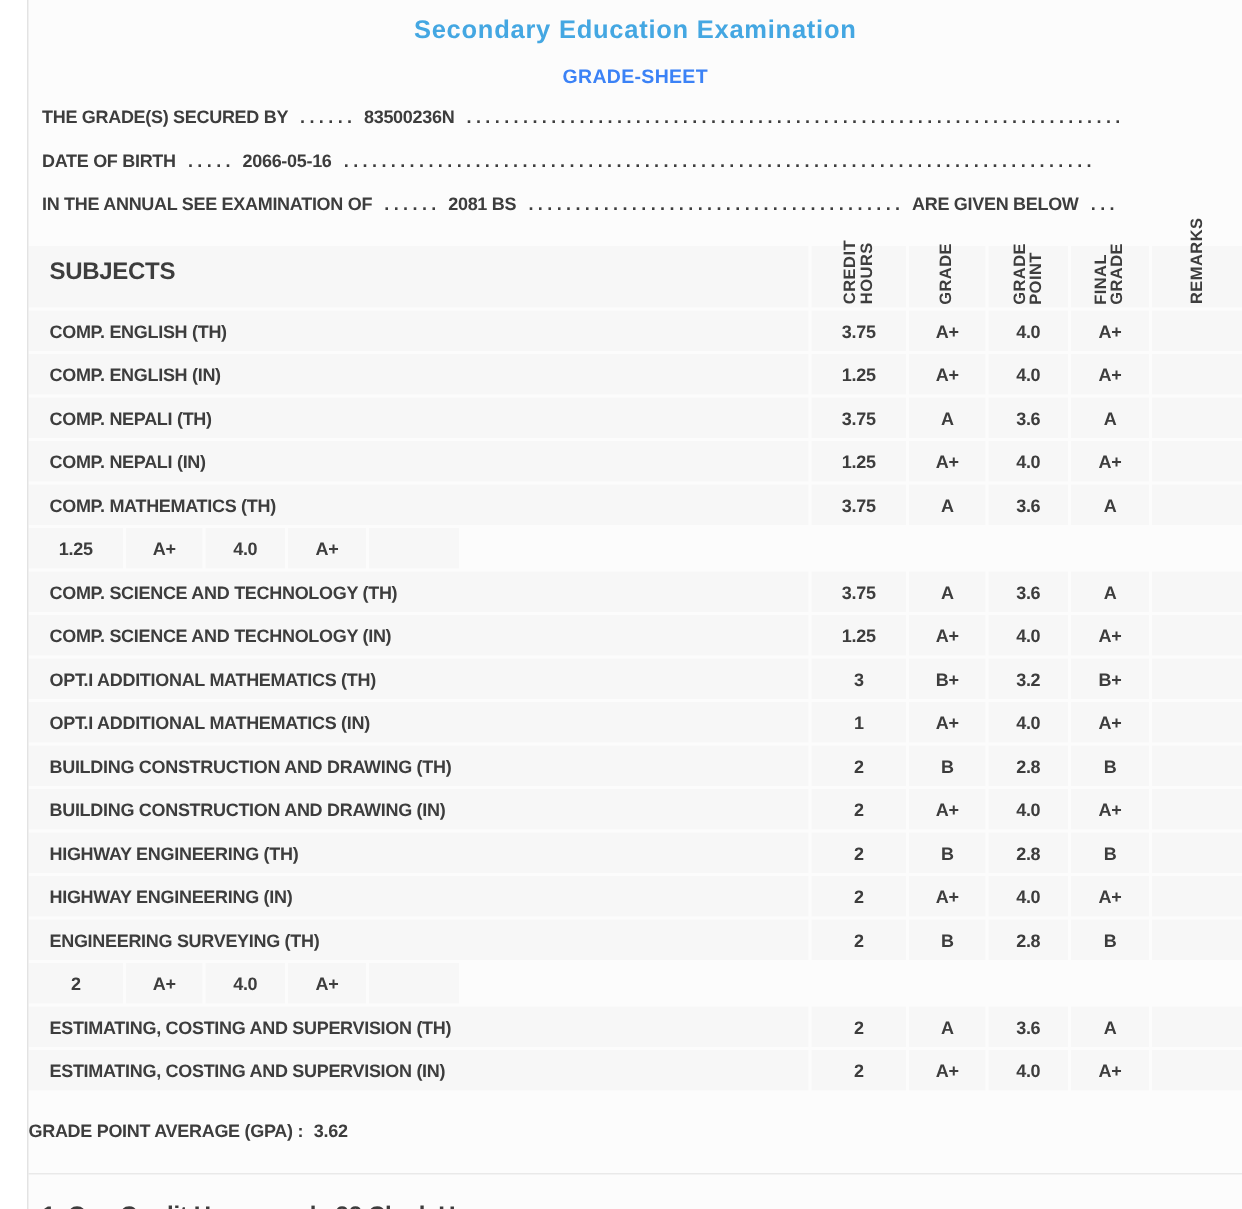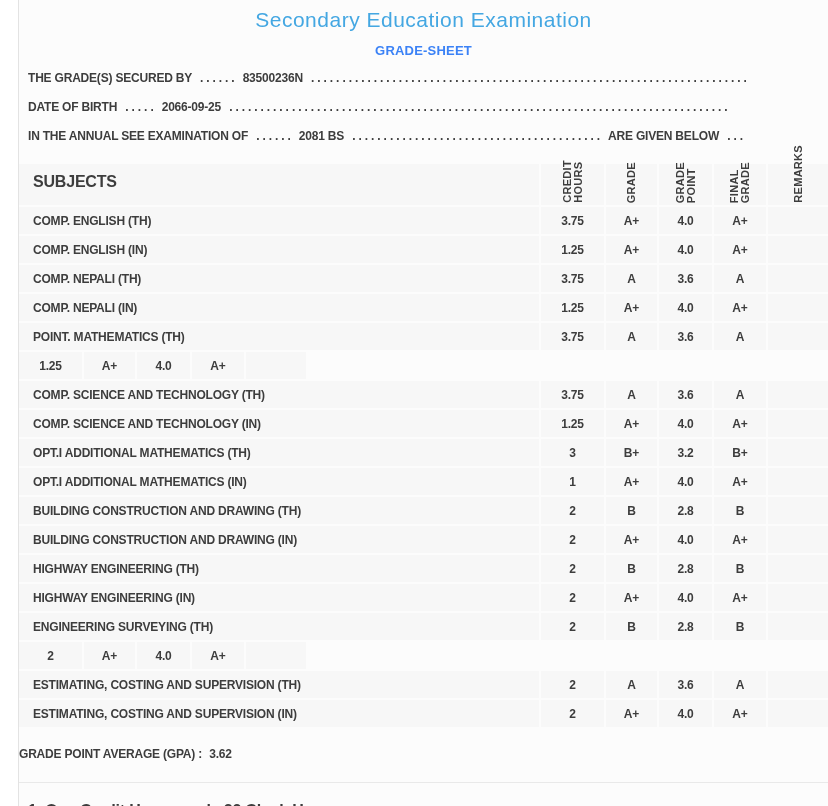--- a/index.html
+++ b/index.html
@@ -2,22 +2,22 @@
 <html><head>
 <meta charset="utf-8">
 <style>
   * { margin:0; padding:0; box-sizing:border-box; }
   html,body { width:828px; height:806px; overflow:hidden; background:#ffffff; }
   body { font-family:"Liberation Sans","DejaVu Sans",sans-serif; color:#3d3d3d; position:relative; }
 
   .left-line { position:absolute; left:18px; top:0; bottom:0; width:1px; background:#e3e3e3; }
   .content { margin-left:19px; background:#fcfcfc; height:806px; }
 
-  .page-title { padding-top:6px; text-align:center; font-size:21px; line-height:28px;
-                color:#44a7e2; letter-spacing:0.5px; font-weight:400; }
+  .page-title { padding-top:6px; text-align:center; font-size:17px; line-height:28px;
+                color:#44a7e2; letter-spacing:0.5px; font-weight:700; }
   .sheet-subtitle { margin-top:9px; text-align:center; font-size:13px; font-weight:700;
                     color:#3b82f6; letter-spacing:0.2px; }
 
   .info-line { margin-top:15px; margin-left:9px; width:730px; white-space:nowrap;
                overflow:hidden; font-size:12px; font-weight:700; line-height:14px;
                letter-spacing:-0.2px; color:#3d3d3d; }
   .info-line.first { margin-top:13px; }
   .info-line .seg + .seg { margin-left:5px; }
 
   .grade-table { margin-top:21px; }
@@ -59,21 +59,21 @@
   <div class="info-line first">
     <span class="seg">THE GRADE(S) SECURED BY</span>
     <span class="seg">. . . . . .</span>
     <span class="seg">83500236N</span>
     <span class="seg">. . . . . . . . . . . . . . . . . . . . . . . . . . . . . . . . . . . . . . . . . . . . . . . . . . . . . . . . . . . . . . . . . . . . . .</span>
   </div>
 
   <div class="info-line">
     <span class="seg">DATE OF BIRTH</span>
     <span class="seg">. . . . .</span>
-    <span class="seg">2066-09-25</span>
+    <span class="seg">2066-05-16</span>
     <span class="seg">. . . . . . . . . . . . . . . . . . . . . . . . . . . . . . . . . . . . . . . . . . . . . . . . . . . . . . . . . . . . . . . . . . . . . . . . . . . . . . . .</span>
   </div>
 
   <div class="info-line">
     <span class="seg">IN THE ANNUAL SEE EXAMINATION OF</span>
     <span class="seg">. . . . . .</span>
     <span class="seg">2081 BS</span>
     <span class="seg">. . . . . . . . . . . . . . . . . . . . . . . . . . . . . . . . . . . . . . . .</span>
     <span class="seg">ARE GIVEN BELOW</span>
     <span class="seg">. . .</span>
@@ -132,21 +132,21 @@
   <div class="t-row">
     <div class="t-cell c-sub">COMP. NEPALI (IN)</div>
     <div class="t-cell c-ch">1.25</div>
     <div class="t-cell c-g">A+</div>
     <div class="t-cell c-gp">4.0</div>
     <div class="t-cell c-fg">A+</div>
     <div class="t-cell c-rm"></div>
   </div>
 
   <div class="t-row">
-    <div class="t-cell c-sub">POINT. MATHEMATICS (TH)</div>
+    <div class="t-cell c-sub">COMP. MATHEMATICS (TH)</div>
     <div class="t-cell c-ch">3.75</div>
     <div class="t-cell c-g">A</div>
     <div class="t-cell c-gp">3.6</div>
     <div class="t-cell c-fg">A</div>
     <div class="t-cell c-rm"></div>
   </div>
 
   <div class="t-row">
     <div class="t-cell c-ch">1.25</div>
     <div class="t-cell c-g">A+</div>

